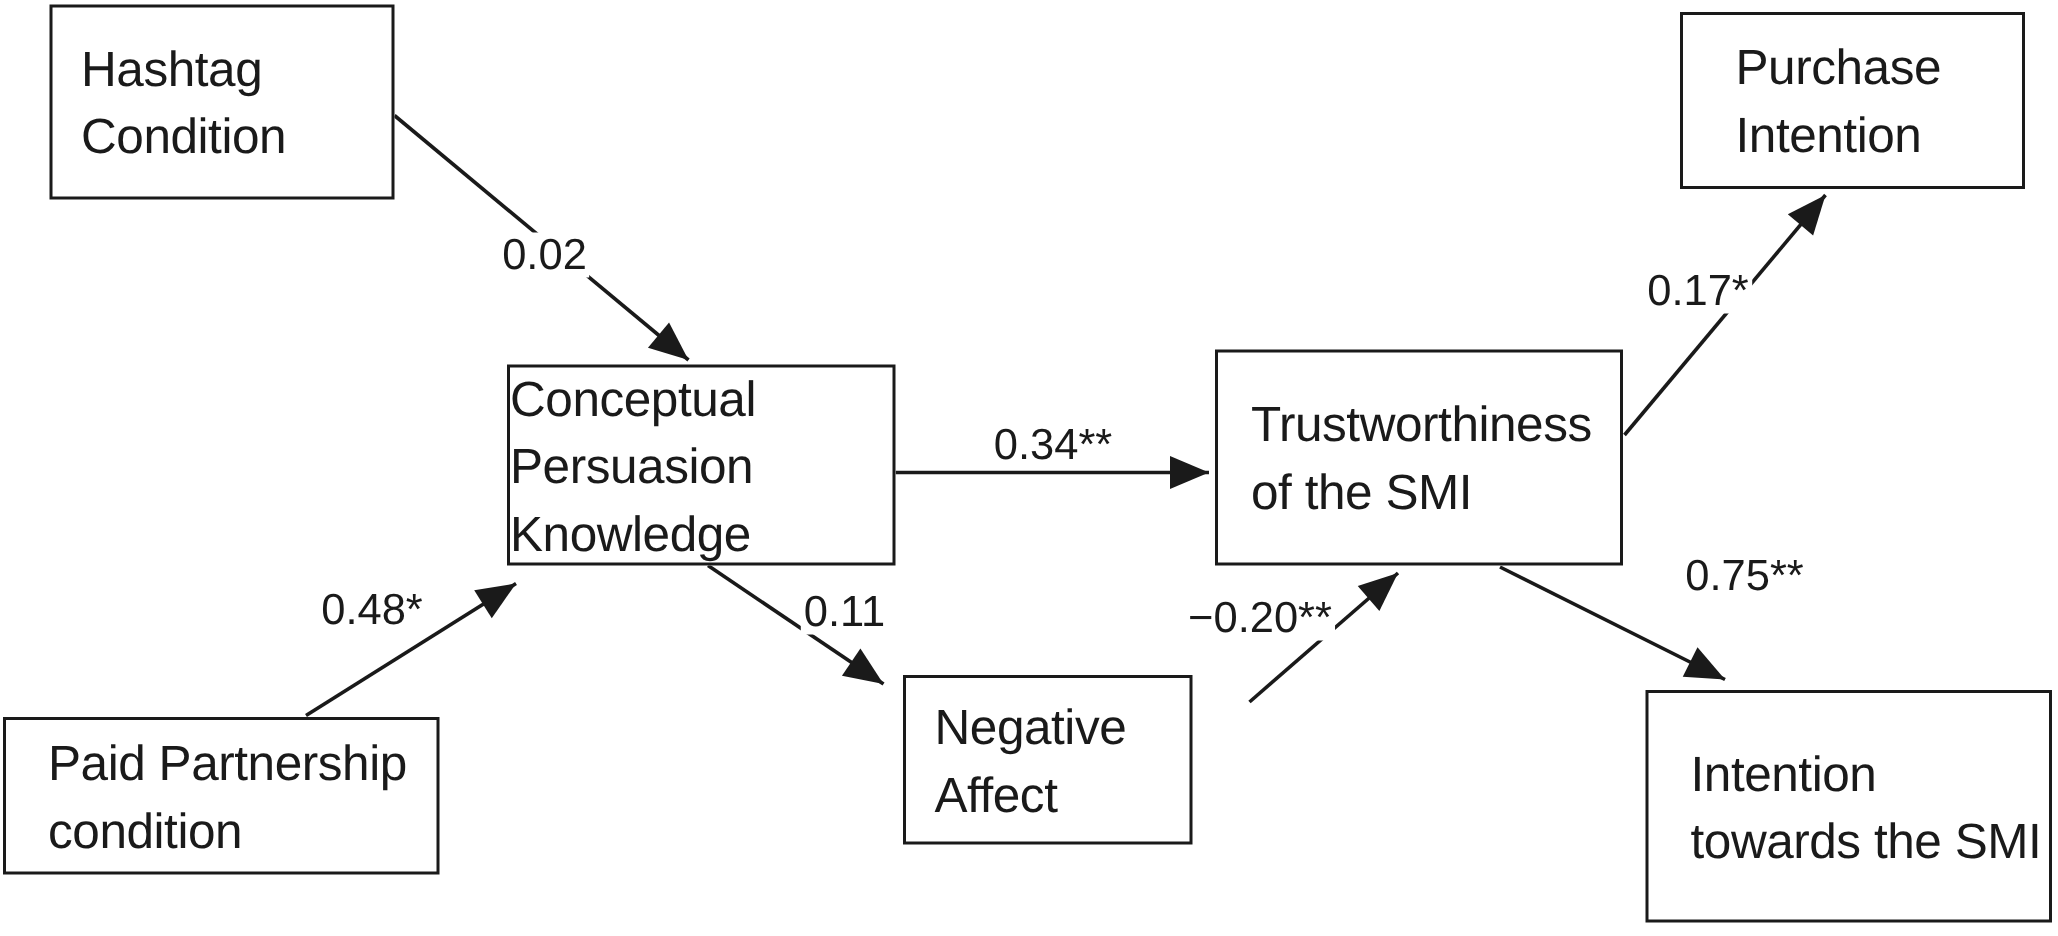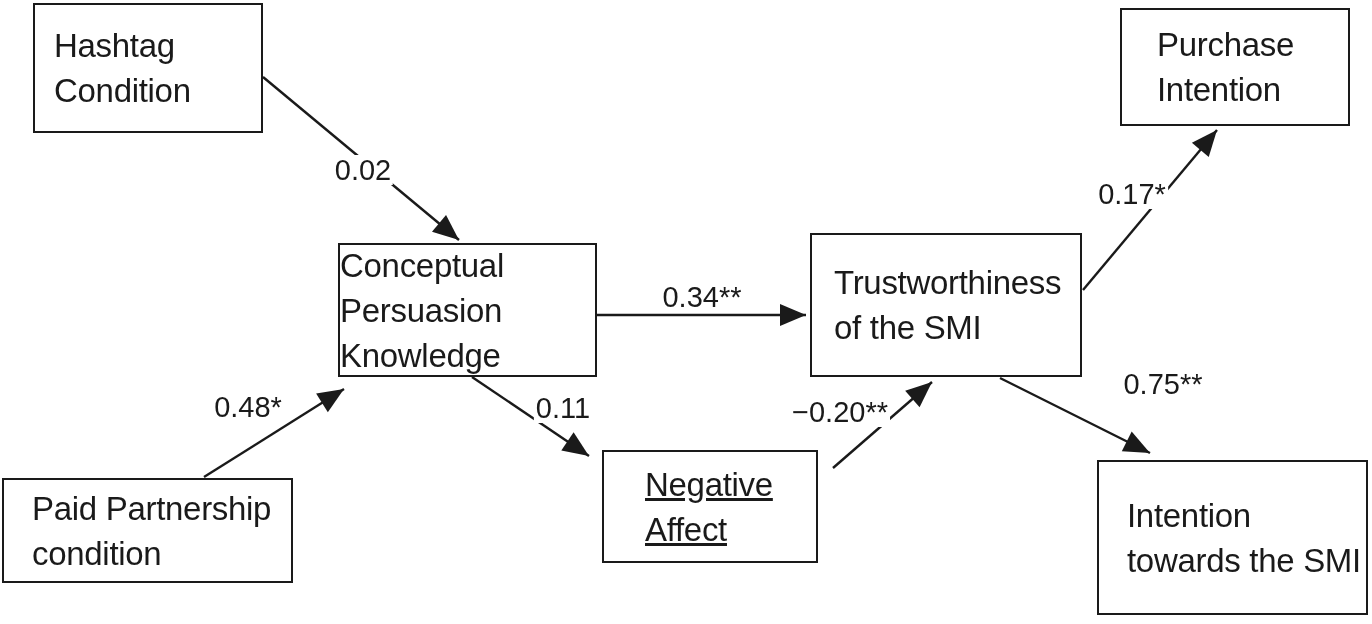--- a/index.html
+++ b/index.html
@@ -47,21 +47,21 @@
     font-size: 29px;
     line-height: 30px;
     white-space: nowrap;
     background: #ffffff;
     padding: 0 2px;
   }
   
   #node-hashtag    { left: 33px;   top: 3px;   width: 230px; height: 130px; padding-left: 19px; }
   #node-paid       { left: 2px;    top: 478px; width: 291px; height: 105px; padding-left: 28px; }
   #node-cpk        { left: 338px;  top: 243px; width: 259px; height: 134px; }
-  #node-negative   { left: 602px;  top: 450px; width: 216px; height: 113px; padding-left: 41px; text-decoration: underline; }
+  #node-negative   { left: 602px;  top: 450px; width: 193px; height: 113px; padding-left: 19px; }
   #node-trust      { left: 810px;  top: 233px; width: 272px; height: 144px; padding-left: 22px; }
   #node-purchase   { left: 1120px; top: 8px;   width: 230px; height: 118px; padding-left: 35px; }
   #node-intention  { left: 1097px; top: 460px; width: 271px; height: 155px; padding-left: 28px; }
   
   #label-hashtag-cpk   { left: 335px;  top: 170px; margin-left: 28px; }
   #label-paid-cpk      { left: 248px;  top: 407px; }
   #label-cpk-trust     { left: 702px;  top: 297px; }
   #label-cpk-negative  { left: 563px;  top: 408px; }
   #label-negative-trust{ left: 840px;  top: 412px; }
   #label-trust-purchase{ left: 1132px; top: 194px; text-align: center; }

